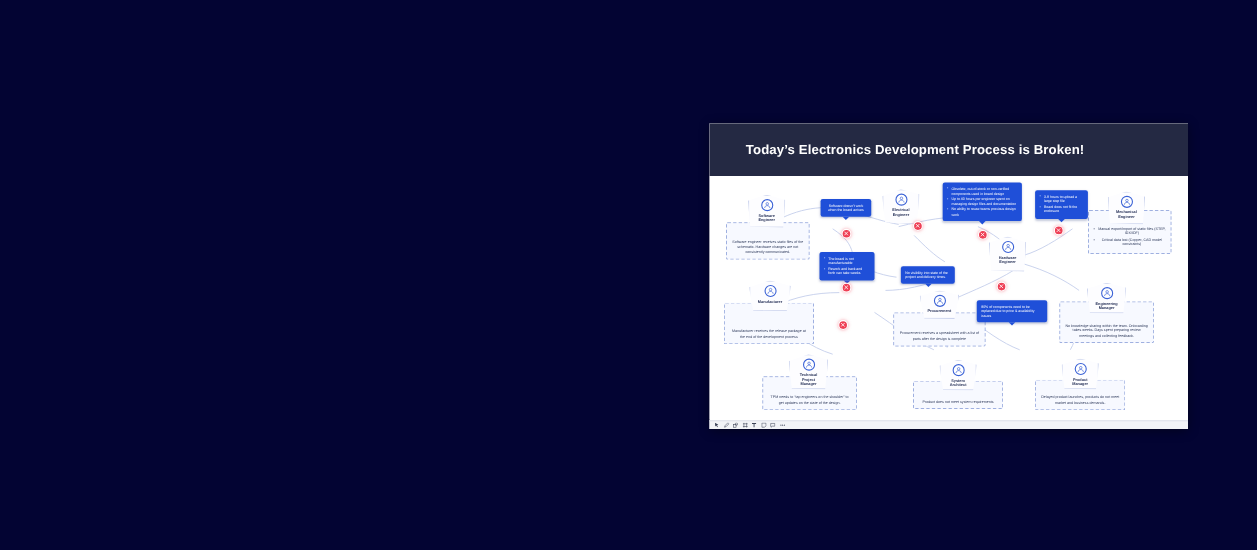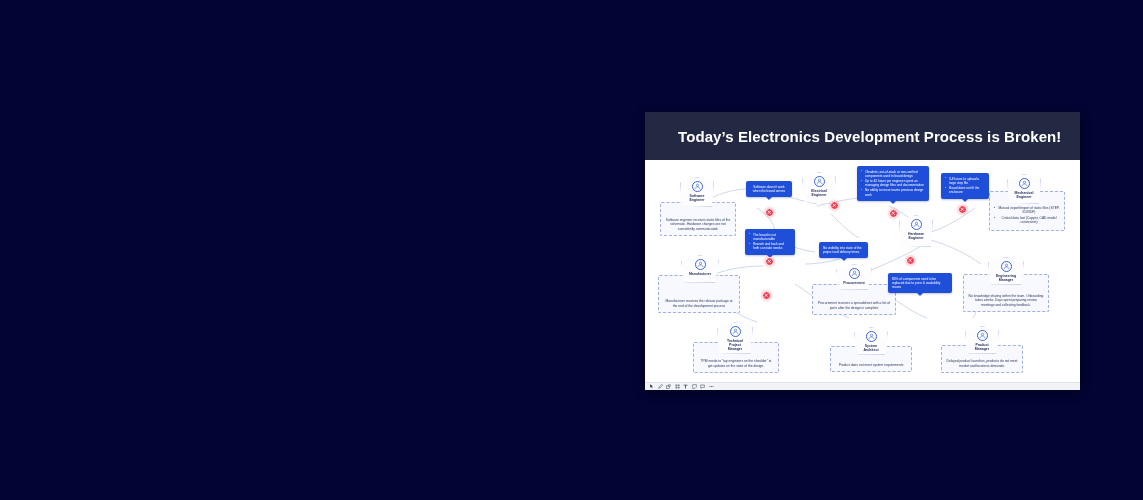--- a/index.html
+++ b/index.html
@@ -17,21 +17,21 @@
     width: 435px; height: 278px;
     background: #ffffff;
     box-shadow: 0 2px 10px rgba(0,0,0,.45);
     overflow: hidden;
   }
   #slide-header {
     height: 48px; background: #242943;
     display: flex; align-items: center; padding-left: 33px;
   }
   #slide-title {
-    color: #ffffff; font-size: 15px; font-weight: bold;
+    color: #ffffff; font-size: 12px; font-weight: bold;
     letter-spacing: .1px; white-space: nowrap;
   }
   #canvas {
     position: relative; width: 435px; height: 221px;
     background: #ffffff; overflow: hidden;
   }
   #edges { position: absolute; left: 0; top: 0; width: 435px; height: 221px; }
 
   
   .persona {

